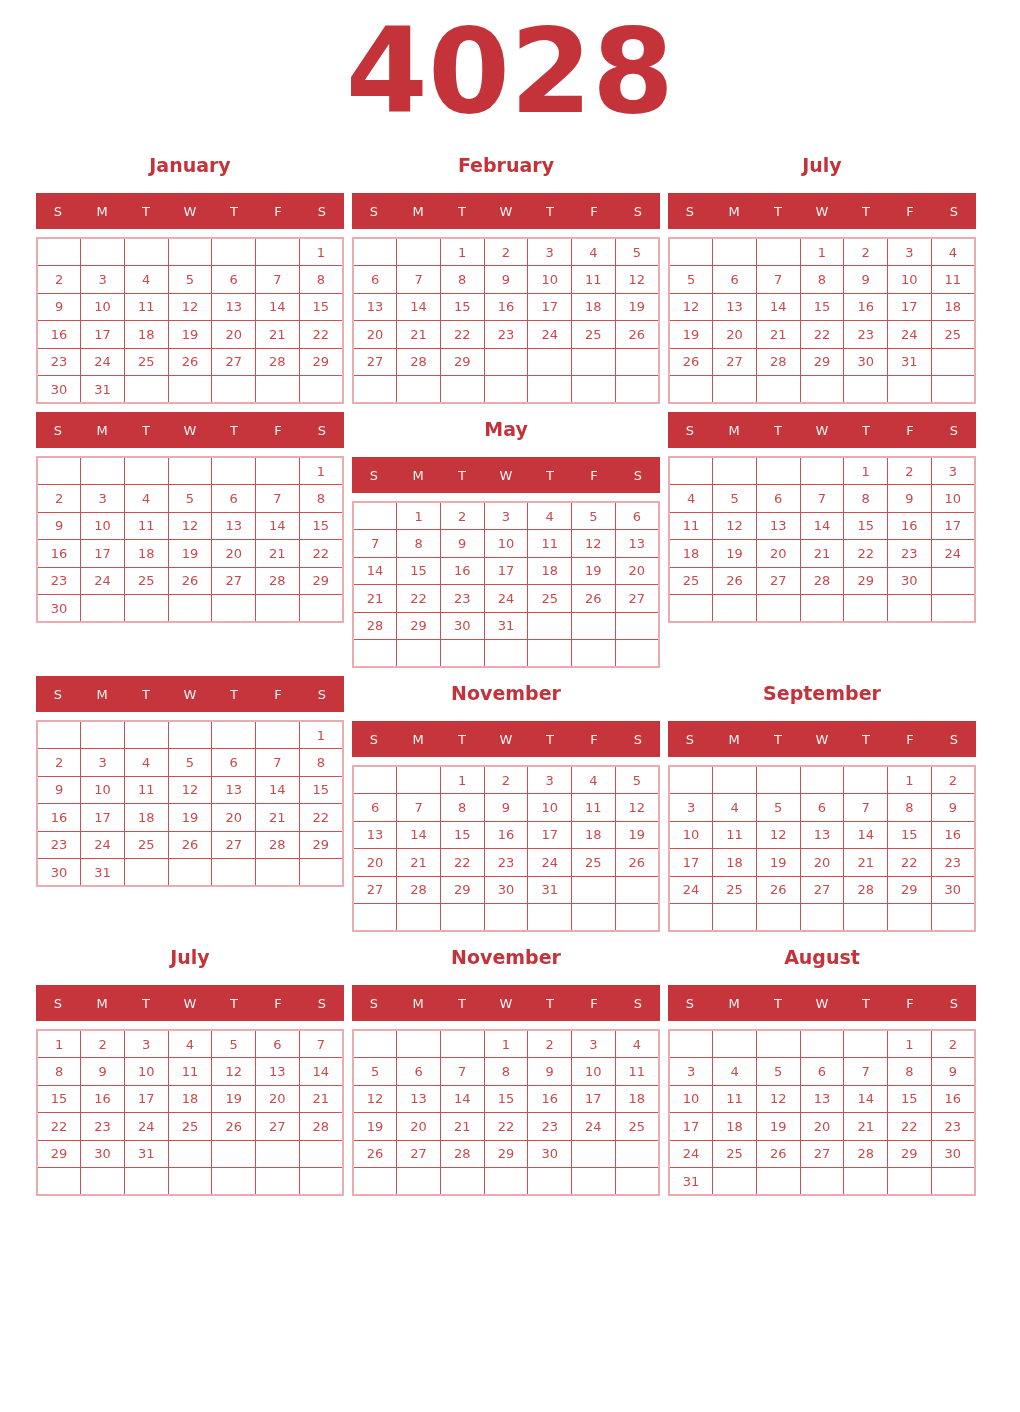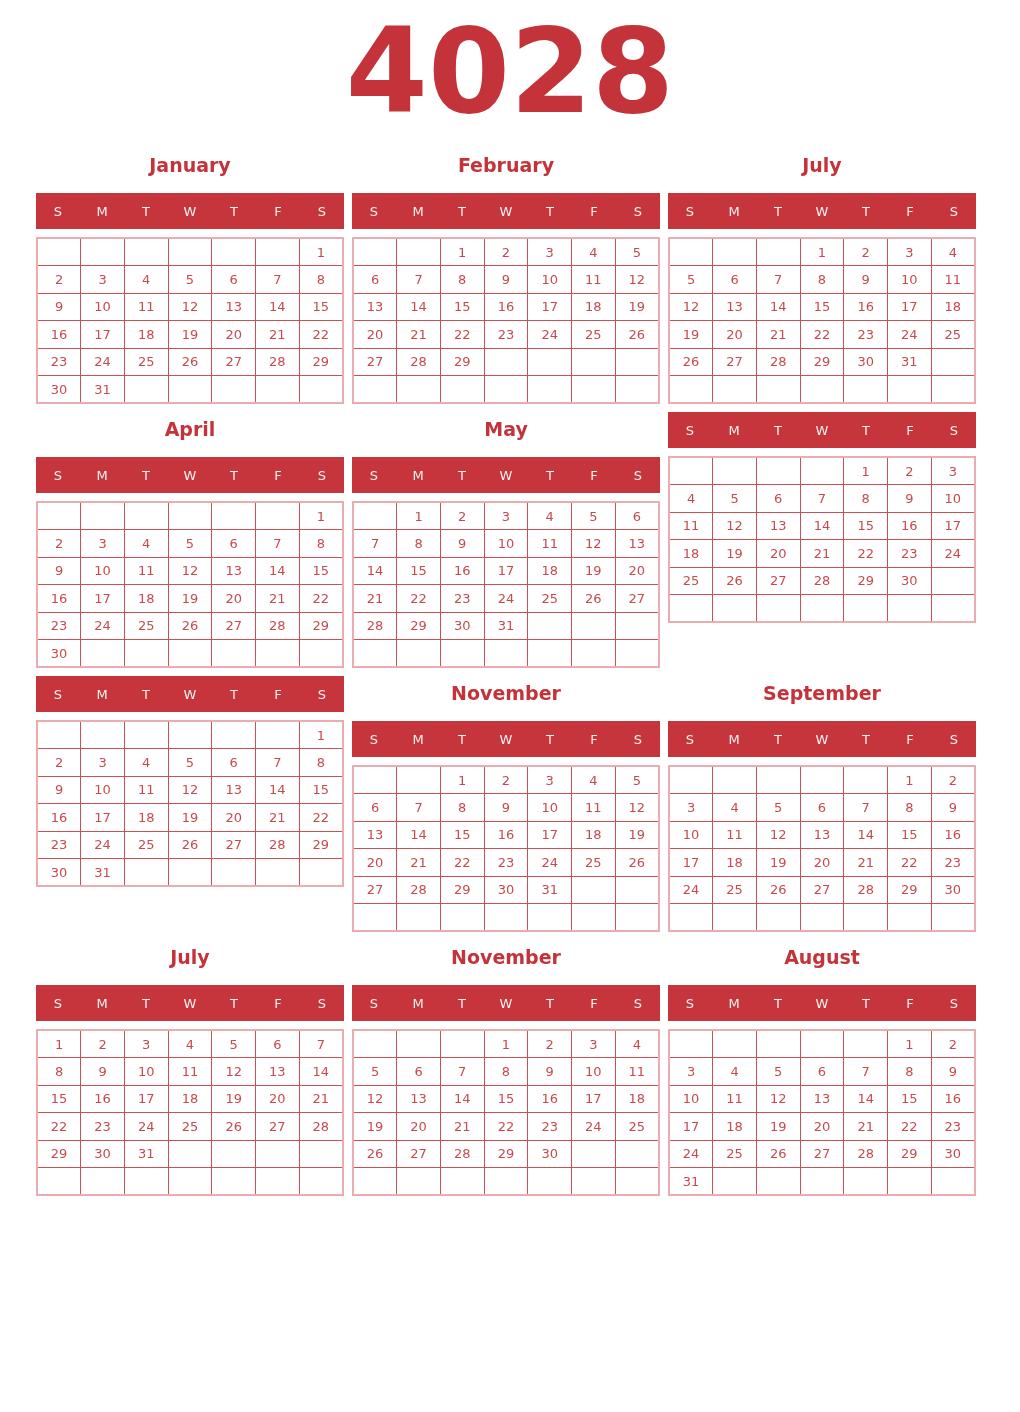--- a/index.html
+++ b/index.html
@@ -291,21 +291,20 @@
               <td></td>
               <td></td>
               <td></td>
               <td></td>
             </tr>
           </tbody>
     </table>
   </section>
 
   <section class="month">
-    <h2 class="month-name">April</h2>
     <div class="weekday-header">
           <span class="wd">S</span>
           <span class="wd">M</span>
           <span class="wd">T</span>
           <span class="wd">W</span>
           <span class="wd">T</span>
           <span class="wd">F</span>
           <span class="wd">S</span>
         </div>
     <table class="dates">

